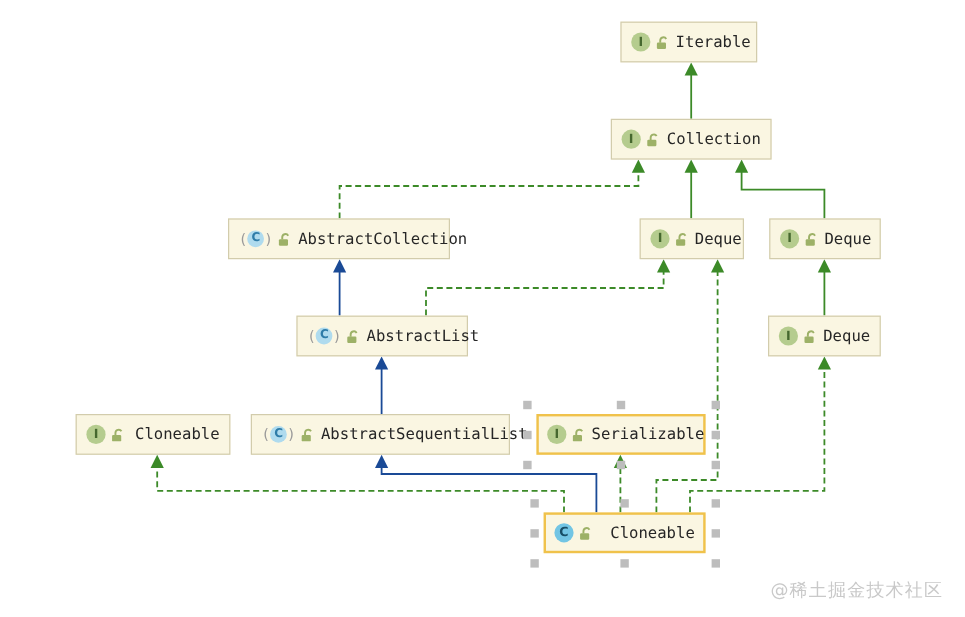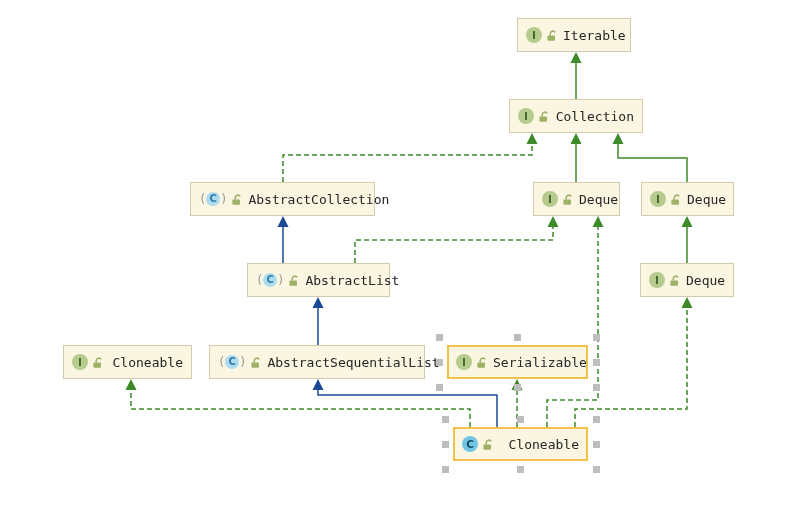--- a/index.html
+++ b/index.html
@@ -229,13 +229,14 @@
   </div>
       <div class="handle" style="left: 441.5px; top: 415.5px;"></div>
       <div class="handle" style="left: 517px; top: 415.5px;"></div>
       <div class="handle" style="left: 592.5px; top: 415.5px;"></div>
       <div class="handle" style="left: 441.5px; top: 440.5px;"></div>
       <div class="handle" style="left: 592.5px; top: 440.5px;"></div>
       <div class="handle" style="left: 441.5px; top: 465.5px;"></div>
       <div class="handle" style="left: 517px; top: 465.5px;"></div>
       <div class="handle" style="left: 592.5px; top: 465.5px;"></div>
     </div>
+  <div class="watermark">@稀土掘金技术社区</div>
 </div>
 
 </body></html>

